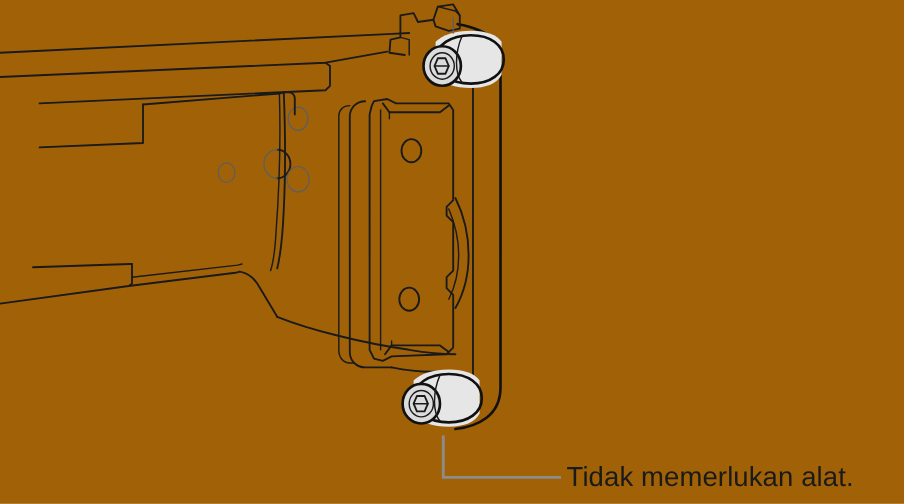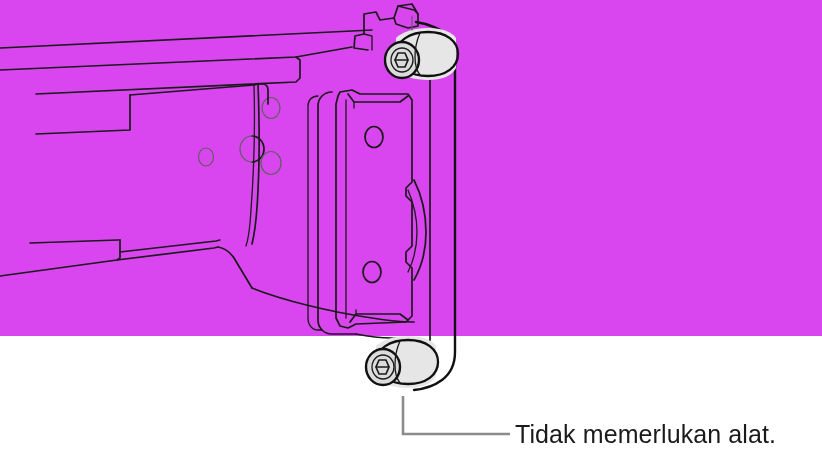--- a/index.html
+++ b/index.html
@@ -10,22 +10,22 @@
   }
   body {
     width: 822px;
     height: 458px;
     overflow: hidden;
     font-family: "Liberation Sans", sans-serif;
   }
   #stage {
     position: relative;
     width: 822px;
-    height: 336px;
-    background: #d946ef;
+    height: 458px;
+    background: #a16207;
   }
   #illustration {
     position: absolute;
     left: 0;
     top: 0;
     width: 822px;
     height: 458px;
   }
   .caption-text {
     position: absolute;

